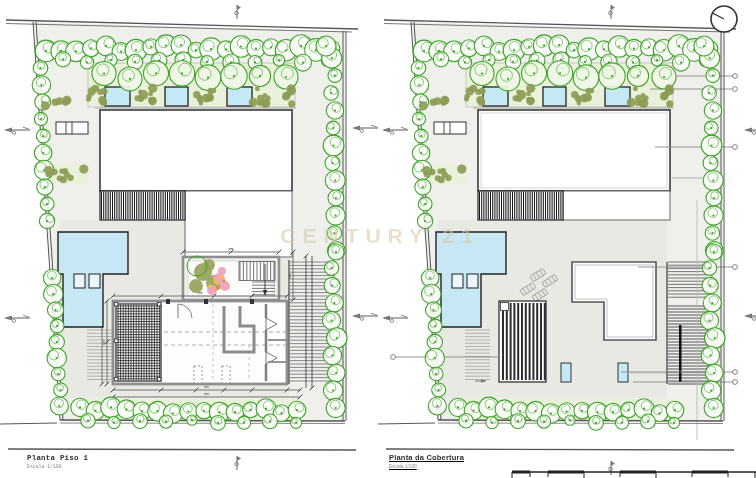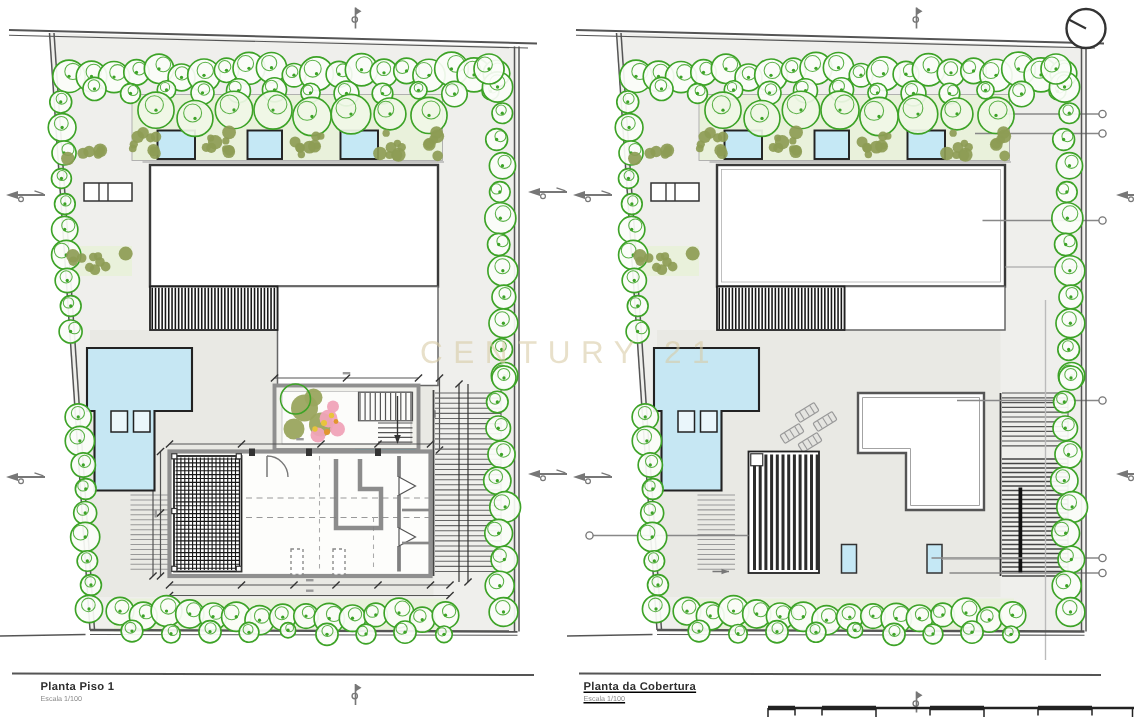--- a/index.html
+++ b/index.html
@@ -4,24 +4,24 @@
 <style>
   html,body{margin:0;padding:0;background:#fff;}
   .sheet{position:relative;width:756px;height:478px;background:#fff;overflow:hidden;
          font-family:"Liberation Sans",sans-serif;}
   .plan-svg{position:absolute;top:0;}
   #plan-floor{left:0;}
   #plan-roof{left:378px;}
   .plan-label{position:absolute;line-height:1.15;pointer-events:none;}
   .plan-label .t{font-size:7.5px;color:#2e2e2e;font-weight:bold;letter-spacing:.2px;}
   .plan-label .s{font-size:4.8px;color:#8a8a8a;margin-top:1px;}
-  #label-floor{left:27px;top:454px;}
+  #label-floor{left:27px;top:454px;font-family:Liberation Mono, monospace;}
   #label-roof{left:389px;top:454px;text-decoration:underline;}
   .watermark{position:absolute;left:200px;top:224px;width:360px;text-align:center;
-      font-size:21px;font-weight:normal;letter-spacing:7px;color:#d8cba4;opacity:.58;
+      font-size:21px;font-weight:bold;letter-spacing:7px;color:#d8cba4;opacity:.58;
       pointer-events:none;user-select:none;}
   .clock-svg{position:absolute;left:702px;top:1px;}
   .scalebar-svg{position:absolute;left:500px;top:462px;}
 </style>
 </head>
 <body>
 
 <div class="sheet">
 
   <svg id="plan-floor" class="plan-svg" width="378" height="478" viewBox="0 0 378 478">

